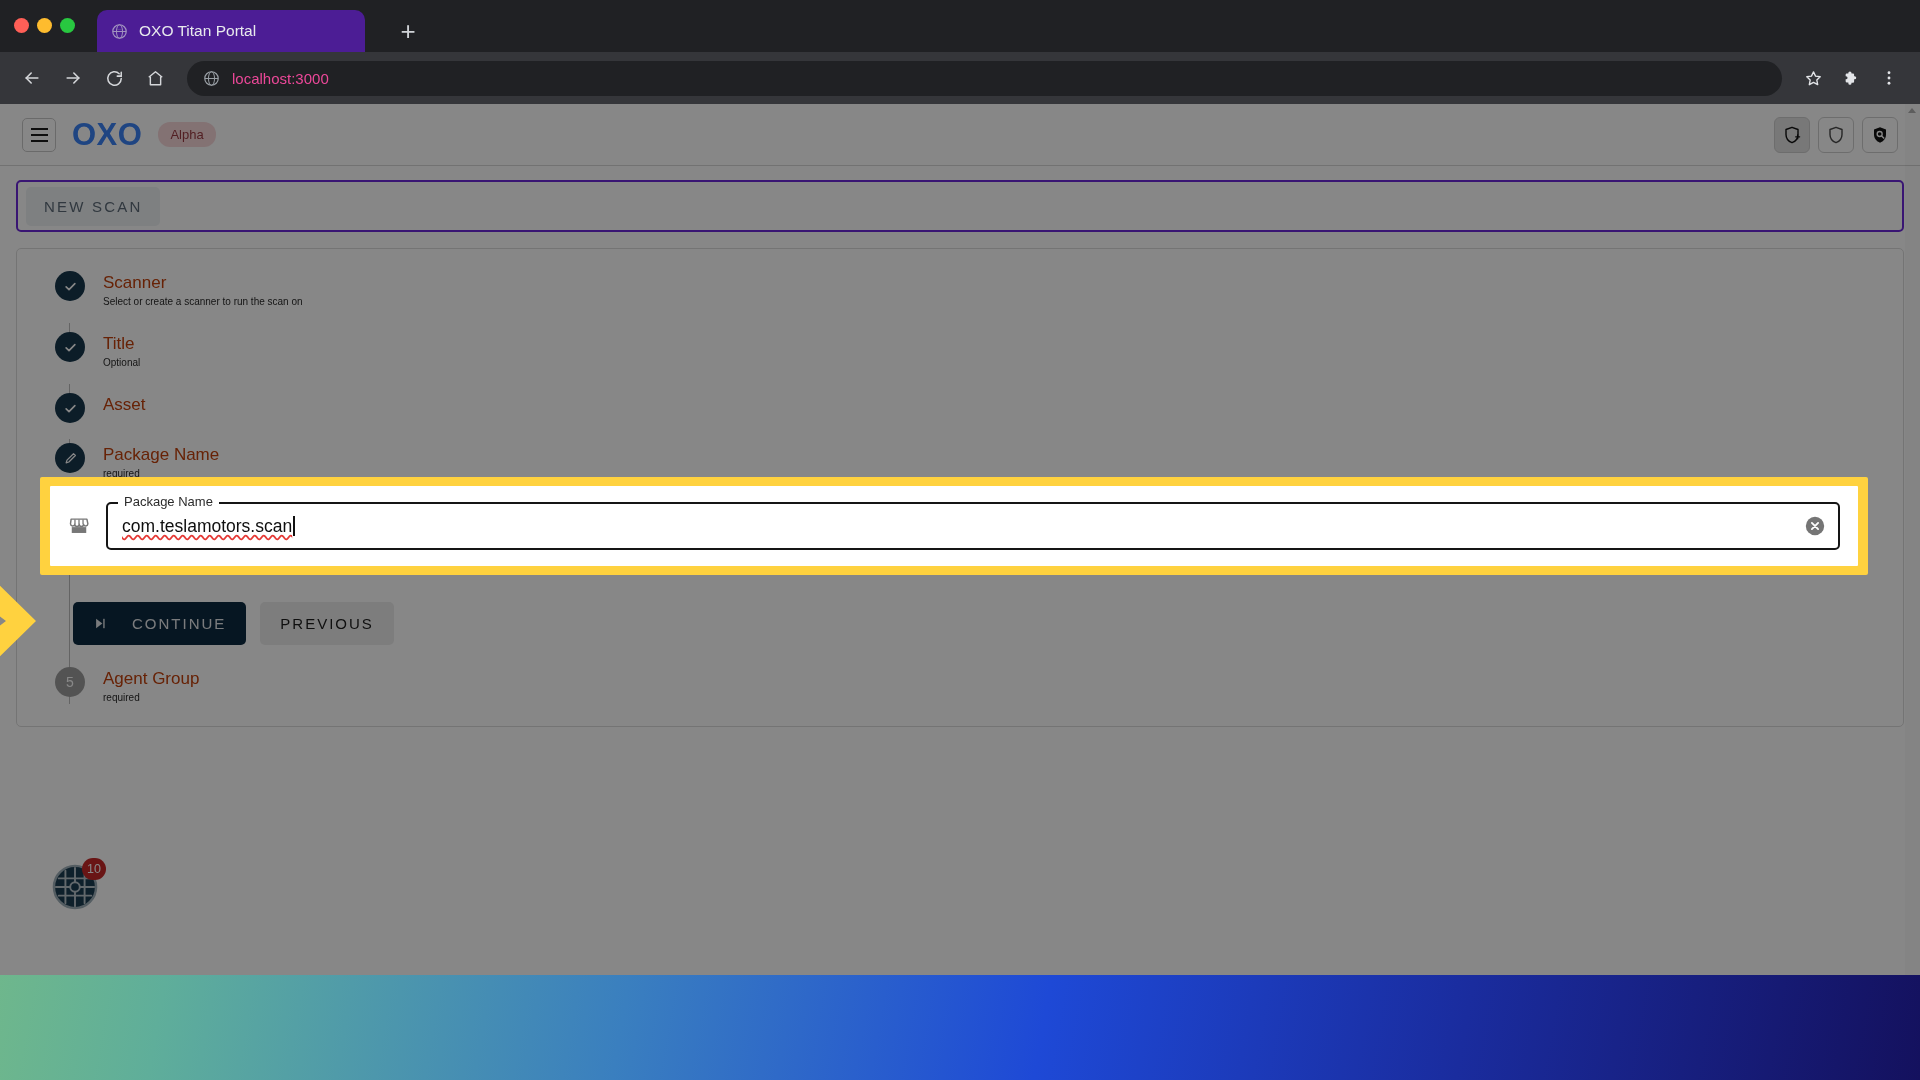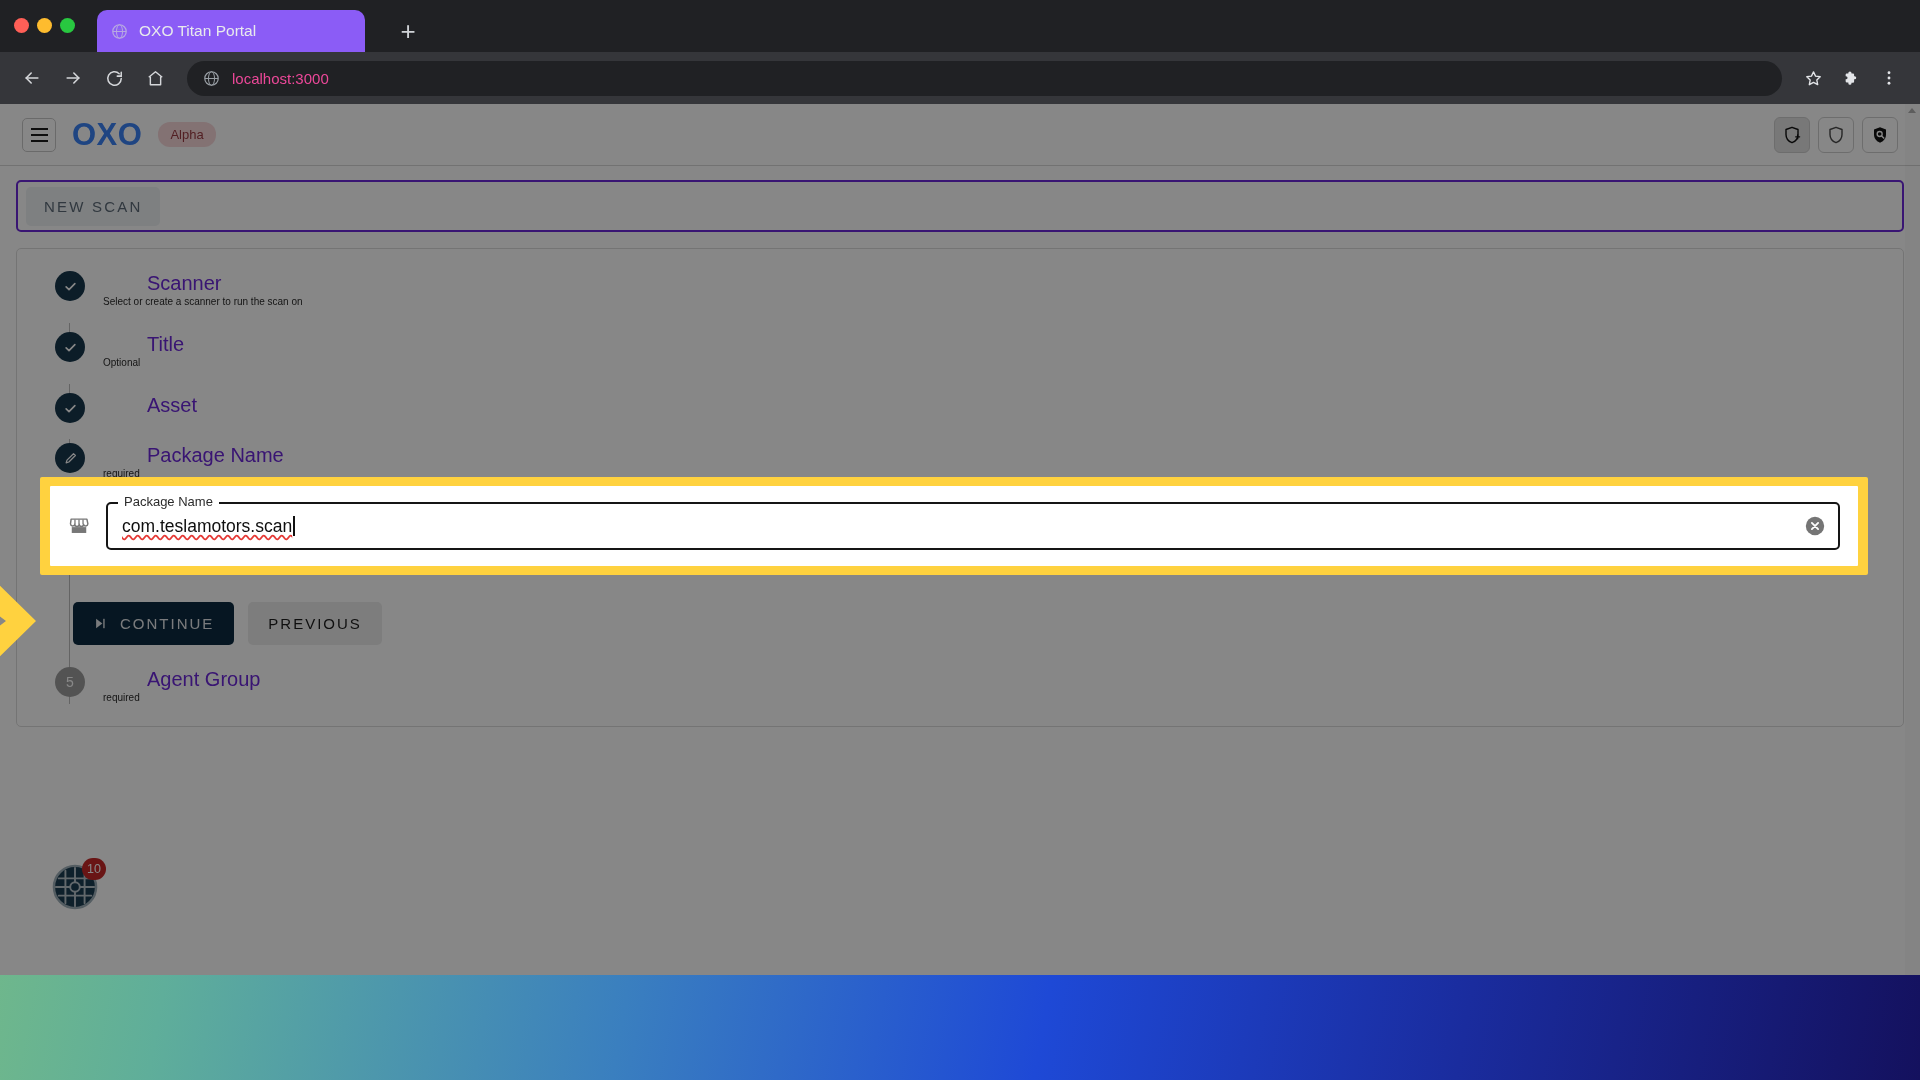--- a/index.html
+++ b/index.html
@@ -20,21 +20,21 @@
     position: relative; height: 52px; background: #202124;
   }
   .traffic { position: absolute; left: 14px; top: 18px; display: flex; gap: 8px; }
   .dot { width: 15px; height: 15px; border-radius: 50%; }
   .dot.r { background: #ff5f57; }
   .dot.y { background: #febc2e; }
   .dot.g { background: #28c840; }
 
   .tab {
     position: absolute; left: 97px; top: 10px; width: 268px; height: 42px;
-    background: #8b5cf6; border-radius: 10px 10px 0 0;
+    background: #4c1d95; border-radius: 10px 10px 0 0;
     display: flex; align-items: center; padding: 0 14px; gap: 11px;
   }
   .tab-favicon { width: 17px; height: 17px; flex: 0 0 17px; opacity: .65; }
   .tab-title {
     color: #e8eaed; font-size: 15.5px; white-space: nowrap;
     overflow: hidden; text-overflow: ellipsis;
   }
   .newtab {
     position: absolute; left: 395px; top: 20px; width: 26px; height: 26px;
     color: #cfd2d6; font-size: 26px; line-height: 22px; text-align: center;
@@ -113,21 +113,21 @@
   .step-head { display: flex; align-items: flex-start; gap: 18px; padding-left: 0; }
   .circle {
     width: 30px; height: 30px; border-radius: 50%; flex: 0 0 30px;
     display: flex; align-items: center; justify-content: center;
     color: #fff; font-size: 14px; position: relative; z-index: 2;
   }
   .circle.done { background: #17374d; }
   .circle.edit { background: #17374d; }
   .circle.idle { background: #9e9e9e; }
   .step-text { padding-top: 2px; }
-  .step-label { font-size: 20px; color: #6d28d9; line-height: 20px; margin-left: 44px; }
+  .step-label { font-size: 17px; color: #c2410c; line-height: 20px; }
   .step-sub { font-size: 10px; color: #2b2b2b; line-height: 17px; }
   .connector {
     position: absolute; left: 52px; width: 1px; background: #bdbdbd; z-index: 1;
   }
 
   
   .highlight-band {
     position: absolute; left: 40px; top: 373px; width: 1828px; height: 98px;
     background: #ffd23f; z-index: 60; border-radius: 2px;
     padding: 9px 10px;
@@ -161,21 +161,21 @@
   }
 
   
   .pointer-arrow {
     position: absolute; left: -8px; top: 462px; width: 60px; height: 110px; z-index: 61;
   }
 
   .btn-row { display: flex; gap: 14px; padding-left: 56px; margin-top: 16px; }
   .btn {
     border-radius: 5px; font-size: 15px; letter-spacing: 2px;
-    padding: 13px 20px; display: flex; align-items: center; gap: 12px;
+    padding: 13px 20px; display: flex; align-items: center; gap: 24px;
     cursor: pointer; border: none;
   }
   .btn.primary { background: #0d2b40; color: #e6e9ec; }
   .btn.plain { background: #ececec; color: #1d1d1d; }
 
   
   .fab { position: absolute; left: 52px; top: 760px; width: 46px; height: 46px; }
   .fab-badge {
     position: absolute; right: -8px; top: -6px; min-width: 22px; height: 22px;
     background: #c62828; color: #fff; border-radius: 11px; font-size: 12.5px;

